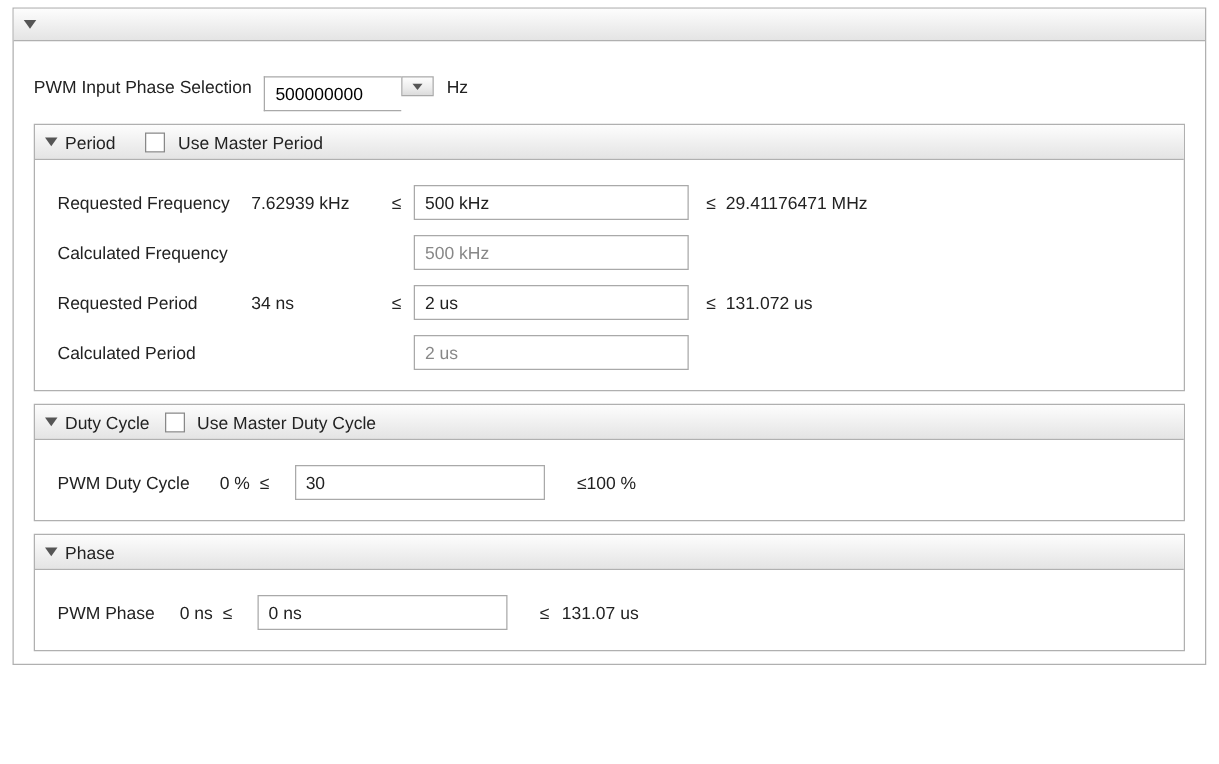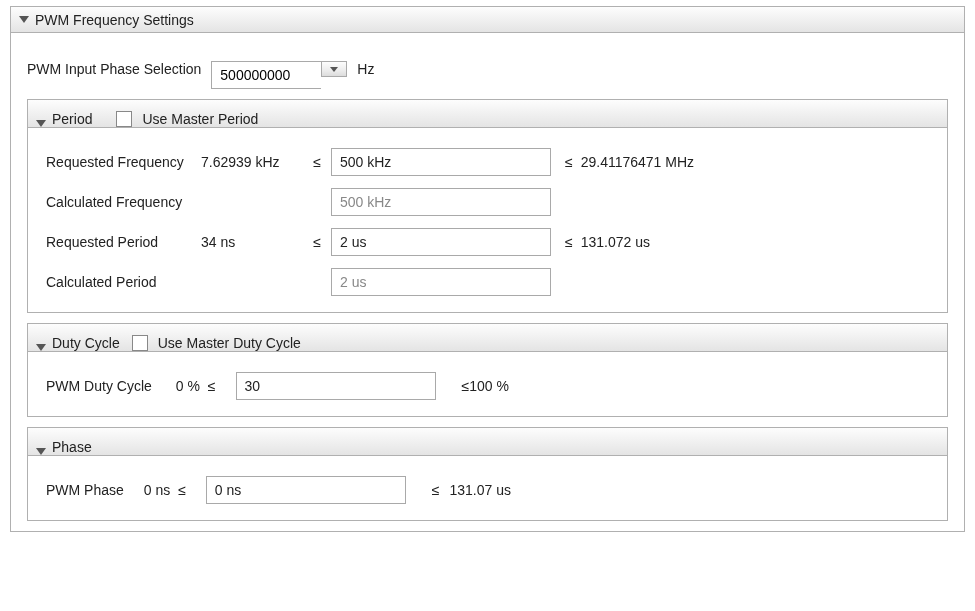--- a/index.html
+++ b/index.html
@@ -20,21 +20,20 @@
     align-items: center;
     gap: 6px;
     height: 26px;
     padding: 0 8px;
     background: linear-gradient(to bottom, #fdfdfd 0%, #f3f3f3 40%, #e4e4e4 100%);
     border-bottom: 1px solid #b0b0b0;
     font-size: 14px;
   }
   .panel-header.inner {
     height: 28px;
-    align-items: flex-end;
   }
   .disclosure {
     width: 0; height: 0;
     border-left: 5px solid transparent;
     border-right: 5px solid transparent;
     border-top: 7px solid #555;
     flex: 0 0 auto;
   }
   .panel-body {
     padding: 16px 16px 10px 16px;
@@ -107,21 +106,20 @@
   .col-min    { width: 130px; display:flex; align-items:center; justify-content:space-between; padding-right:10px; gap:6px;}
   .col-input  { width: 220px; }
   .col-max    { padding-left: 14px; display:flex; align-items:center; gap:8px;}
 </style>
 </head>
 <body>
 
 <div class="panel">
   <div class="panel-header">
     <div class="disclosure"></div>
-    <span>PWM Frequency Settings</span>
   </div>
   <div class="panel-body">
 
     <div class="row" style="gap:10px; margin-bottom:6px;">
       <span class="lbl">PWM Input Phase Selection</span>
       <div class="combo">
         <input type="text" value="500000000" style="">
         <div class="combo-btn">
           <div class="arrow"></div>
         </div>

